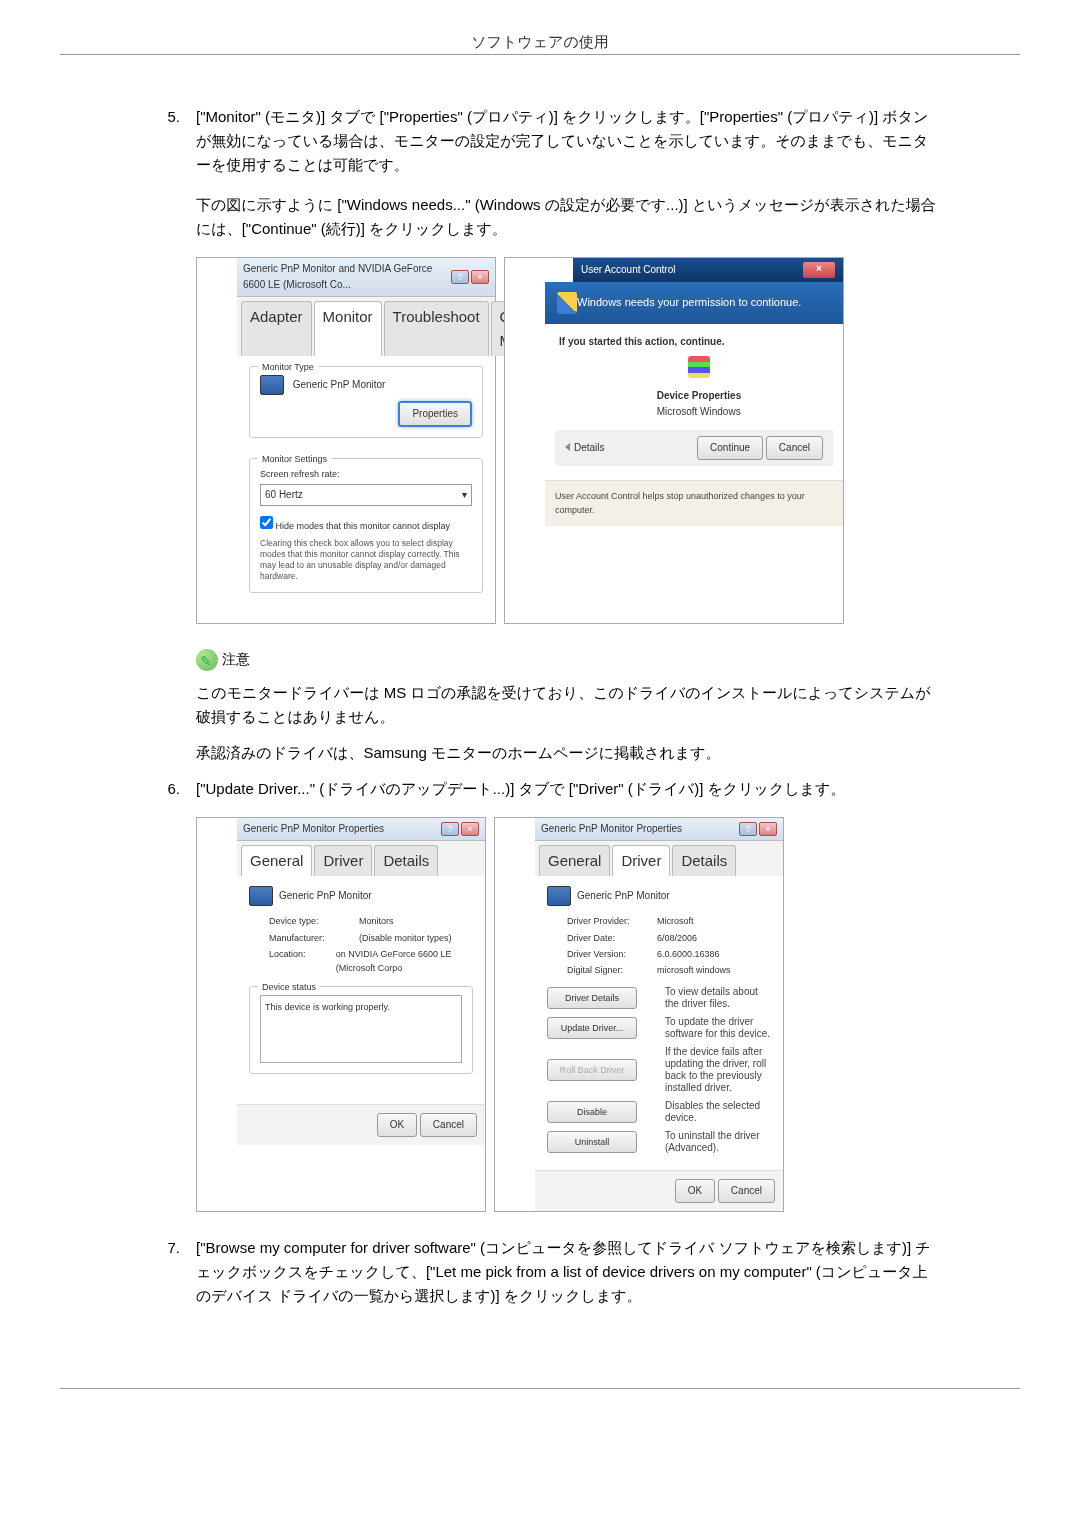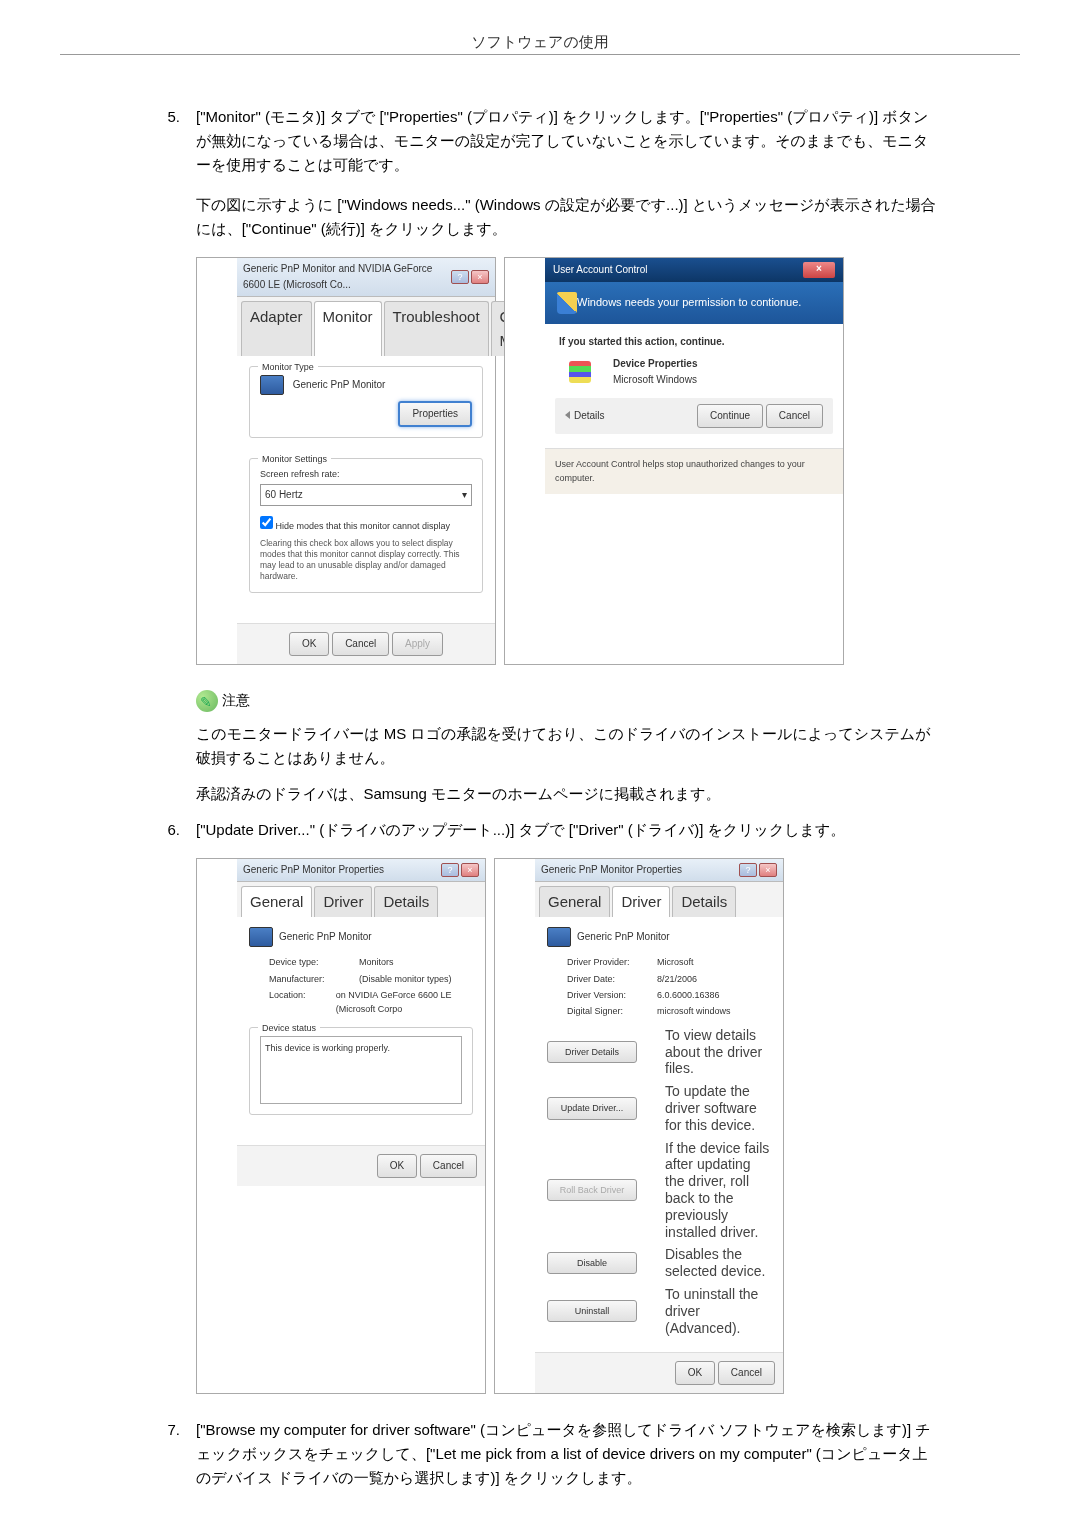--- a/index.html
+++ b/index.html
@@ -169,20 +169,21 @@
       width: 340px;
     }
     .uac-title {
       background: linear-gradient(#1a4f8f,#0d3666);
       color: #fff;
       padding: 4px 8px;
       font-size: 10px;
       display: flex;
       justify-content: space-between;
       align-items: center;
+      margin-left: 28px;
     }
     .uac-close {
       background: linear-gradient(#e88,#c44);
       width: 32px;
       height: 16px;
       border-radius: 2px;
       text-align: center;
       line-height: 14px;
       color: #fff;
       font-weight: bold;
@@ -203,22 +204,23 @@
       border-radius: 2px 2px 4px 4px;
     }
     .uac-body {
       padding: 10px 14px;
       background: #fff;
       font-size: 10px;
     }
     .uac-detail-row {
       display: flex;
       align-items: center;
-      gap: 22px;
+      gap: 10px;
       margin: 6px 0 10px 10px;
+      flex-direction: column;
     }
     .flag-icon {
       width: 22px;
       height: 22px;
       background: linear-gradient(#e55 25%,#5d5 25% 50%,#55e 50% 75%,#ed5 75%);
       border-radius: 3px;
     }
     .uac-details {
       background: #f0f0f0;
       padding: 6px 10px;
@@ -283,21 +285,21 @@
       gap: 28px;
       margin: 6px 0;
     }
     .driver-btn-row .btn {
       width: 90px;
       text-align: center;
       font-size: 9px;
       padding: 3px 4px;
     }
     .driver-btn-row .desc {
-      font-size: 14px;
+      font-size: 10px;
       color: #444;
       line-height: 1.2;
       flex: 1;
     }
     .textarea {
       border: 1px solid #aaa;
       width: 100%;
       height: 68px;
       padding: 4px;
       font-size: 9px;
@@ -356,25 +358,20 @@
           <span>60 Hertz</span>
           <span style="float:right">▾</span>
         </div>
         <div class="checkbox-row" style="margin-top:10px">
           <input type="checkbox" checked="" style="">
           <span>Hide modes that this monitor cannot display</span>
         </div>
         <div class="small-text">Clearing this check box allows you to select display modes that this monitor cannot display correctly. This may lead to an unusable display and/or damaged hardware.</div>
       </div>
     </div>
-    <div class="dialog-footer">
-      <span class="btn">OK</span>
-      <span class="btn">Cancel</span>
-      <span class="btn" style="color:#aaa">Apply</span>
-    </div>
   </div>
 
   <div class="dialog uac-dialog">
     <div class="uac-title">
       <span>User Account Control</span>
       <span class="uac-close">×</span>
     </div>
     <div class="uac-banner">
       <span class="shield-icon"></span>
       <span>Windows needs your permission to contionue.</span>
@@ -475,21 +472,21 @@
         <span class="monitor-icon"></span>
         <span>Generic PnP Monitor</span>
       </div>
       <div style="margin-left:20px">
         <div class="kv">
             <span class="k">Driver Provider:</span>
             <span>Microsoft</span>
           </div>
         <div class="kv">
             <span class="k">Driver Date:</span>
-            <span>8/21/2006</span>
+            <span>6/08/2006</span>
           </div>
         <div class="kv">
             <span class="k">Driver Version:</span>
             <span>6.0.6000.16386</span>
           </div>
         <div class="kv">
             <span class="k">Digital Signer:</span>
             <span>microsoft windows</span>
           </div>
       </div>

